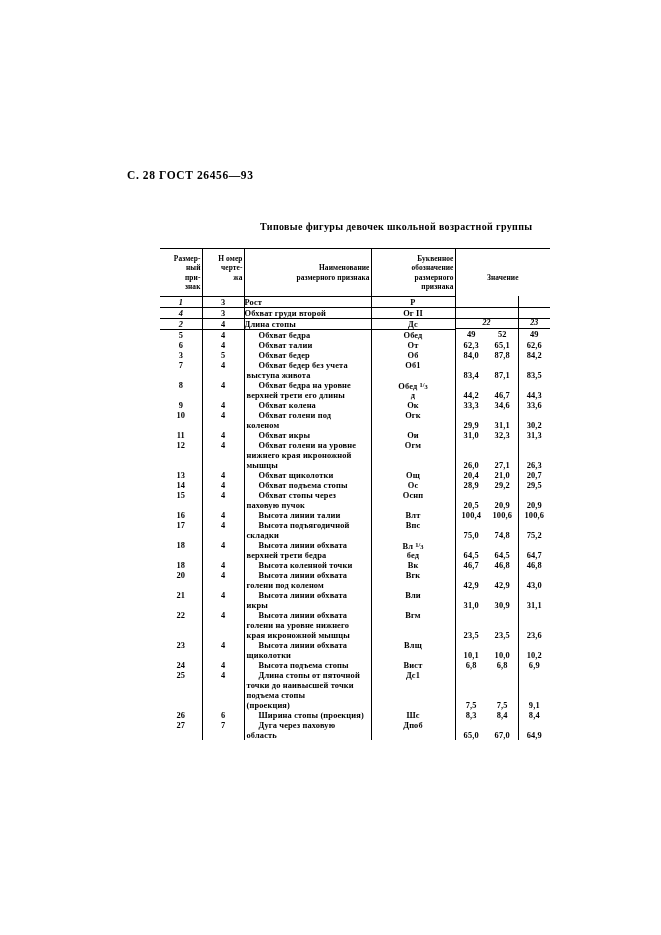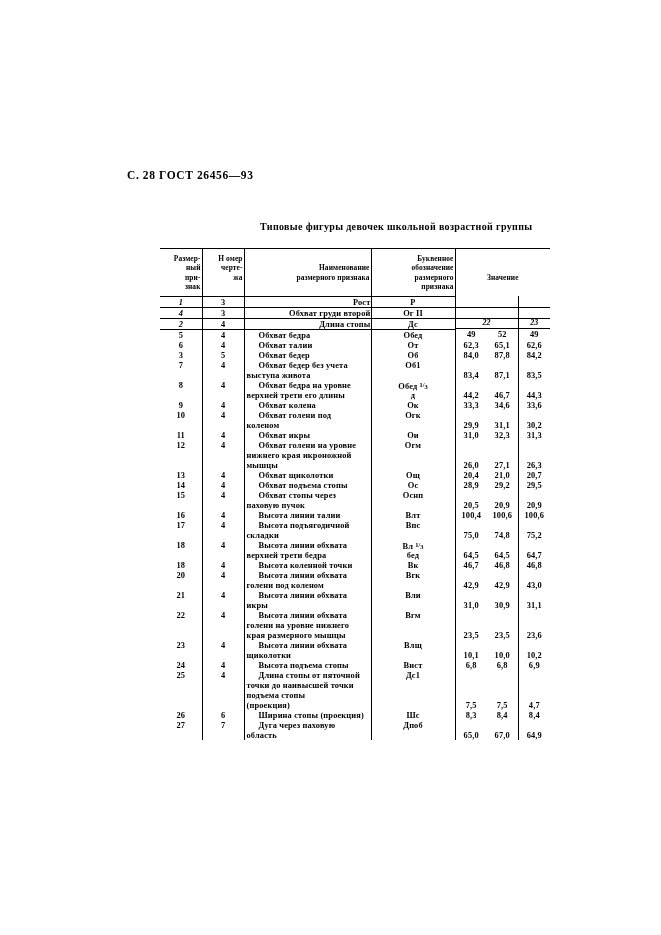--- a/index.html
+++ b/index.html
@@ -113,21 +113,21 @@
   }
   .r-name {
     font-size: 8.4px;
     font-weight: bold;
     padding-left: 14px !important;
     padding-top: 1px !important;
     letter-spacing: 0.15px;
   }
   .r-name.cont { padding-left: 2px !important; }
   .r-name.ctr  {
-    text-align: right;
+    text-align: left;
     padding-left: 0 !important;
   }
   .r-letter {
     text-align: center;
     font-size: 8.4px;
     font-weight: bold;
     padding-top: 1px !important;
     letter-spacing: 0.15px;
   }
   .r-val {
@@ -465,21 +465,21 @@
         <td class="r-val">&nbsp;</td>
         <td class="r-val vr-l">&nbsp;</td>
       </tr>
       <tr>
         <td class="r-name cont vr-l">голени  на  уровне  нижнего</td>
         <td class="r-val">&nbsp;</td>
         <td class="r-val">&nbsp;</td>
         <td class="r-val vr-l">&nbsp;</td>
       </tr>
       <tr>
-        <td class="r-name cont vr-l">края  размерного  мышцы</td>
+        <td class="r-name cont vr-l">края  икроножной  мышцы</td>
         <td class="r-val">23,5</td>
         <td class="r-val">23,5</td>
         <td class="r-val vr-l">23,6</td>
       </tr>
       <tr>
         <td class="r-sign" rowspan="2">23</td>
         <td class="r-draw vr-l" rowspan="2">4</td>
         <td class="r-name vr-l">Высота  линии  обхвата</td>
         <td class="r-letter vr-l vr-r" rowspan="2">Влщ</td>
         <td class="r-val">&nbsp;</td>
@@ -519,21 +519,21 @@
       <tr>
         <td class="r-name cont vr-l">подъема  стопы</td>
         <td class="r-val">&nbsp;</td>
         <td class="r-val">&nbsp;</td>
         <td class="r-val vr-l">&nbsp;</td>
       </tr>
       <tr>
         <td class="r-name cont vr-l">(проекция)</td>
         <td class="r-val">7,5</td>
         <td class="r-val">7,5</td>
-        <td class="r-val vr-l">4,7</td>
+        <td class="r-val vr-l">9,1</td>
       </tr>
       <tr>
         <td class="r-sign" rowspan="1">26</td>
         <td class="r-draw vr-l" rowspan="1">6</td>
         <td class="r-name vr-l">Ширина  стопы  (проекция)</td>
         <td class="r-letter vr-l vr-r" rowspan="1">Шс</td>
         <td class="r-val">8,3</td>
         <td class="r-val">8,4</td>
         <td class="r-val vr-l">8,4</td>
       </tr>

